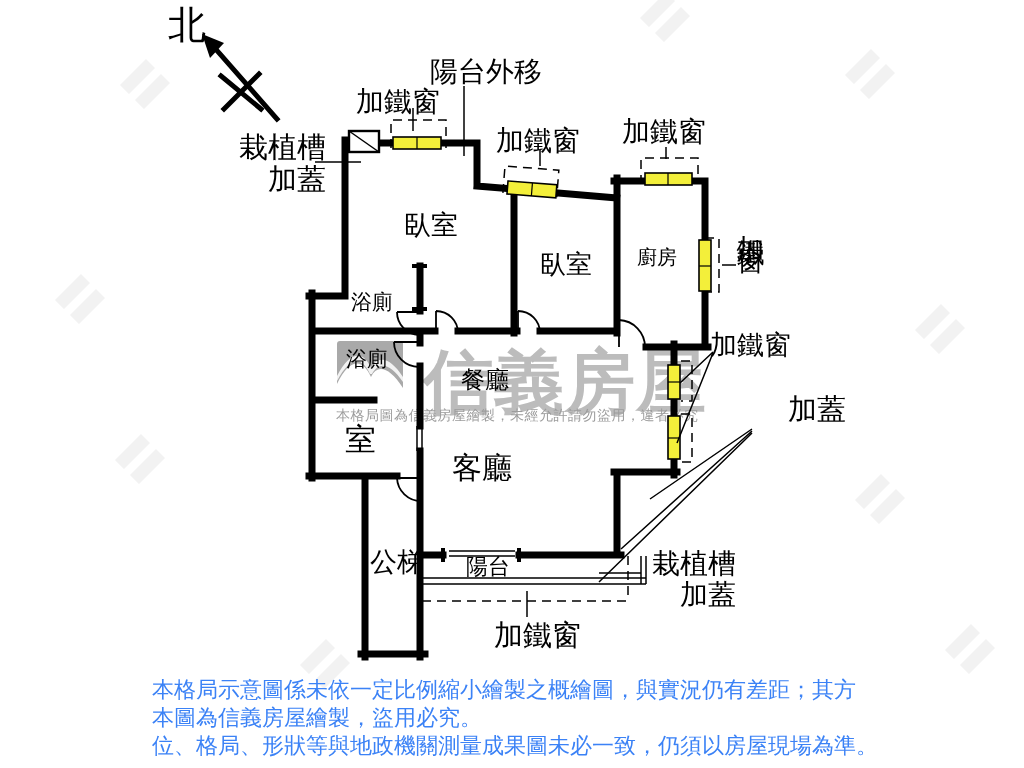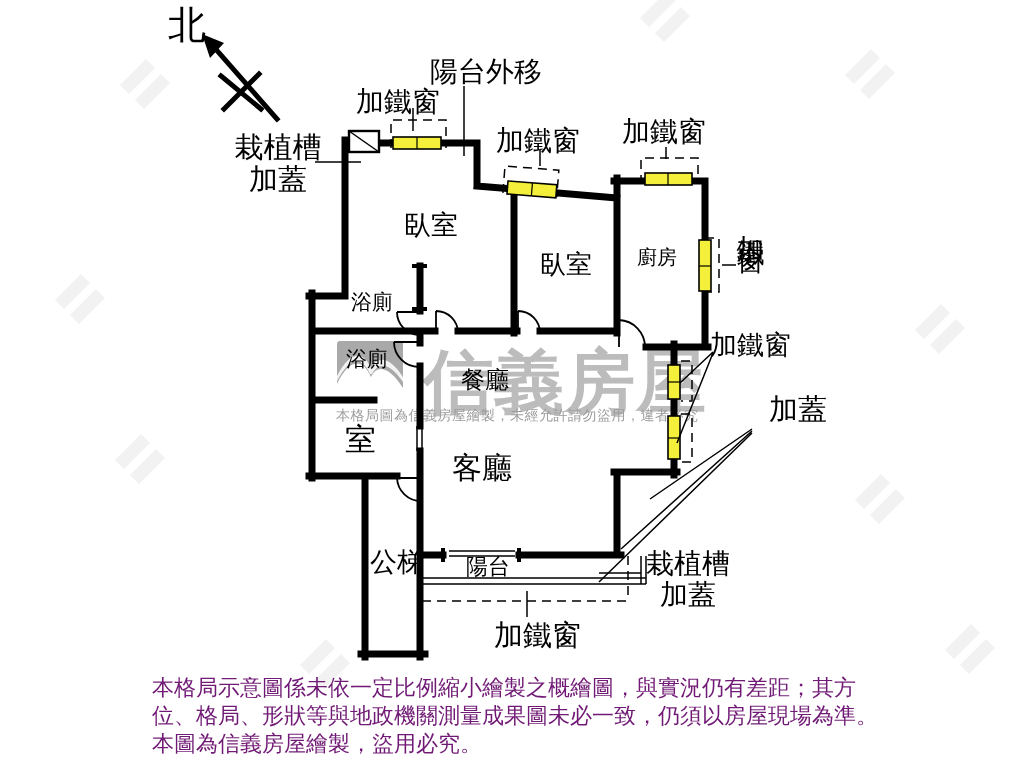--- a/index.html
+++ b/index.html
@@ -9,22 +9,22 @@
   html,body{margin:0;padding:0;background:#fff;}
   .canvas{position:relative;width:1024px;height:768px;background:var(--bg);overflow:hidden;
           font-family:"DejaVu Serif","Liberation Serif",serif;}
   .layer{position:absolute;left:0;top:0;width:1024px;height:768px;}
   svg{position:absolute;left:0;top:0;}
   .lbl{position:absolute;color:#000;white-space:nowrap;line-height:1;z-index:30;}
   .wm{position:absolute;z-index:5;}
   .brand{color:var(--wm-text);letter-spacing:1px;font-weight:bold;}
   .notice{color:var(--notice);letter-spacing:.5px;}
   .vert{writing-mode:vertical-rl;text-orientation:upright;letter-spacing:5px;}
-  .block{line-height:1.12;text-align:center;white-space:nowrap;}
-  .disc{position:absolute;color:#701a75;z-index:30;line-height:28px;white-space:nowrap;font-family:Liberation Mono, monospace;}
+  .block{line-height:1.12;text-align:right;white-space:nowrap;}
+  .disc{position:absolute;color:#3b82f6;z-index:30;line-height:28px;white-space:nowrap;}
   
   .wall{fill:none;stroke:var(--wall);stroke-width:7;stroke-linecap:square;}
   .tick{fill:none;stroke:var(--wall);stroke-width:4;stroke-linecap:butt;}
   .thin{fill:none;stroke:#000;stroke-width:1.5;}
   .dash{fill:none;stroke:#000;stroke-width:1.5;stroke-dasharray:9 6;}
   .door{fill:none;stroke:#000;stroke-width:1.8;}
   .win{fill:var(--winfill);stroke:var(--winstroke);stroke-width:1.6;}
   .winline{stroke:#000;stroke-width:1.2;}
   .arrowln{fill:none;stroke:#000;stroke-width:5;stroke-linecap:square;}
   .faint{fill:var(--faint);}
@@ -183,17 +183,17 @@
 
   <div class="lbl block" style="left:640px;top:548px;font-size:28px;width:96px;line-height:1.12">
     <div>栽植槽</div>
     <div>加蓋</div>
   </div>
 
   <div class="lbl" style="left:494px;top:621px;font-size:29px">加鐵窗</div>
 
   <div class="disc" style="left:152px;top:676px;font-size:22px">
     <div>本格局示意圖係未依一定比例縮小繪製之概繪圖，與實況仍有差距；其方</div>
+    <div>本圖為信義房屋繪製，盜用必究。</div>
     <div>位、格局、形狀等與地政機關測量成果圖未必一致，仍須以房屋現場為準。</div>
-    <div>本圖為信義房屋繪製，盜用必究。</div>
   </div>
 
 </div>
 
 </body></html>

